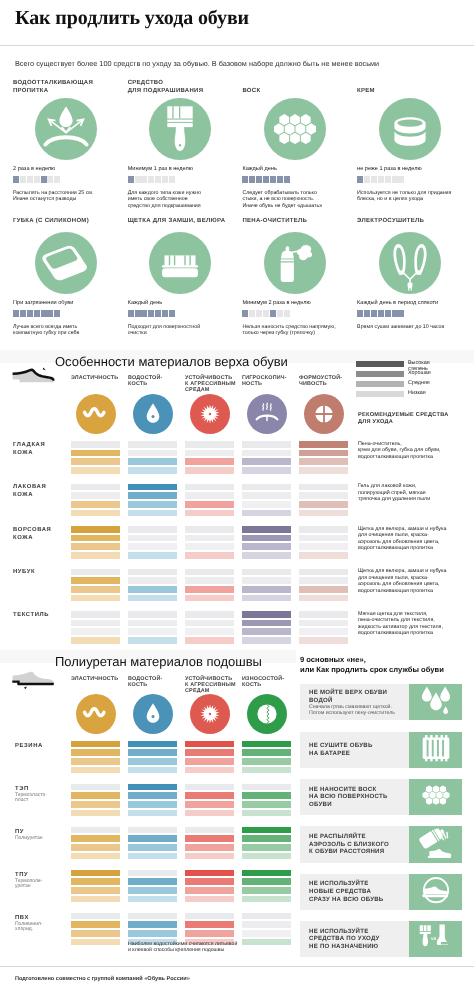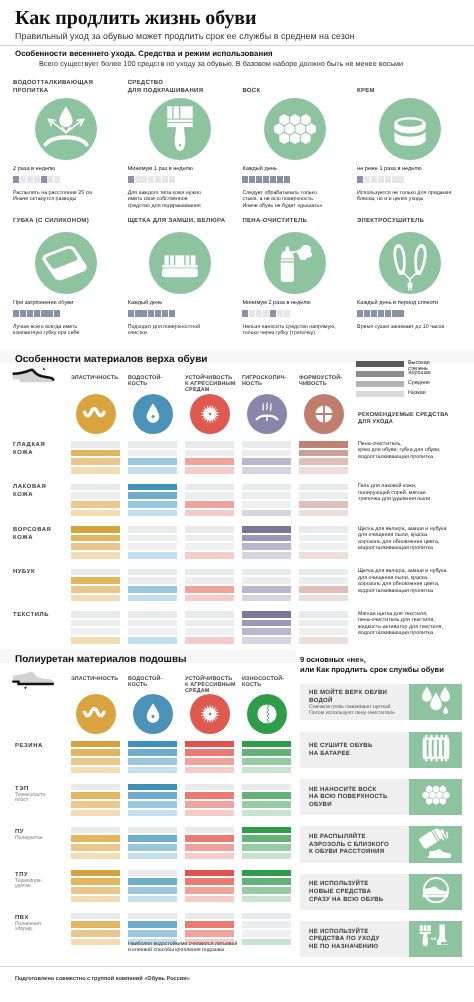--- a/index.html
+++ b/index.html
@@ -7,38 +7,38 @@
        -webkit-font-smoothing:antialiased;text-rendering:geometricPrecision;}
   #page{position:relative;width:474px;height:1002px;overflow:hidden;background:#fff;}
   .abs{position:absolute;}
 
   
   #title{left:15px;top:7px;font-family:"Liberation Serif",serif;font-size:20px;
          font-weight:700;color:#111;letter-spacing:-0.1px;}
   #subtitle{left:15px;top:31px;font-size:8.9px;color:#333;letter-spacing:.05px;}
   #rule1{left:0;top:45px;width:474px;height:1px;background:#d8d8d8;}
   #sec1head{left:15px;top:48.5px;font-size:7.9px;font-weight:700;color:#111;}
-  #sec1sub{left:15px;top:58.5px;font-size:7.3px;color:#333;margin-left:24px;}
+  #sec1sub{left:15px;top:58.5px;font-size:7.3px;color:#333;}
 
   
   .care{position:absolute;width:112px;height:125px;}
   .care .ttl{font-size:6.0px;font-weight:700;color:#3d3d3d;line-height:8.2px;
              letter-spacing:.28px;white-space:pre-line;}
   .care .circ{position:absolute;left:21.5px;width:62px;height:62px;border-radius:50%;
               background:#8ec3a0;}
   .care .circ svg{position:absolute;left:0;top:0;}
   .care .freq{position:absolute;font-size:5.6px;color:#1a1a1a;left:0;}
   .care .bars{position:absolute;left:0;display:flex;gap:0.9px;}
   .care .bars i{display:block;width:6px;height:7.2px;}
   .care .note{position:absolute;left:0;font-size:5.3px;color:#222;line-height:6.4px;
               white-space:pre-line;}
 
   
   .secband{position:absolute;left:0;width:474px;height:13px;background:#f7f7f7;}
-  .sechead{position:absolute;font-size:10px;font-weight:700;color:#111;}
+  .sechead{position:absolute;font-size:13px;font-weight:400;color:#111;margin-left:40px;}
   .colhead{position:absolute;font-size:5.4px;font-weight:700;color:#444;
            line-height:6.4px;letter-spacing:.2px;white-space:pre-line;}
   .colcirc{position:absolute;width:40px;height:40px;border-radius:50%;}
   .rowlab{position:absolute;font-size:5.9px;font-weight:700;color:#3a3a3a;
           letter-spacing:.6px;line-height:8.2px;white-space:pre-line;}
   .rowsub{position:absolute;font-size:5px;color:#777;line-height:5.8px;white-space:pre-line;}
   .cell{position:absolute;width:49px;}
   .cell i{display:block;width:49px;height:6.7px;margin-bottom:2.0px;}
   .rec{position:absolute;left:358px;font-size:5.35px;color:#222;line-height:6.5px;
        white-space:pre-line;}
@@ -60,24 +60,22 @@
             white-space:pre-line;}
   .dont .dbox{position:absolute;right:0;top:0;width:53px;height:36.4px;background:#8ec3a0;overflow:hidden;}
   #footrule{position:absolute;left:0;top:966px;width:474px;height:1px;background:#d8d8d8;}
   #foot{position:absolute;left:15px;top:976px;font-size:5.6px;font-weight:700;color:#333;}
 </style>
 </head>
 <body>
 
 <div id="page">
 
-  <div class="abs" id="title">Как продлить жизнь обуви</div>
-  <div class="abs" id="subtitle">Правильный уход за обувью может продлить срок ее службы в среднем на сезон</div>
+  <div class="abs" id="title">Как продлить ухода обуви</div>
   <div class="abs" id="rule1"></div>
-  <div class="abs" id="sec1head">Особенности весеннего ухода. Средства и режим использования</div>
   <div class="abs" id="sec1sub">Всего существует более 100 средств по уходу за обувью. В базовом наборе должно быть не менее восьми</div>
 
   <div id="care-grid">
       <div class="care" style="left: 13px; top: 74.5px;">
         <div class="ttl" style="position:absolute;left:0;bottom:104px;width:112px">ВОДООТТАЛКИВАЮЩАЯ
 ПРОПИТКА</div>
         <div class="circ" style="top:23.5px">
           <svg width="62" height="62" viewBox="0 0 62 62">
    <path fill="#fff" d="M31 8.2c-1.9 3.3-6.6 10.2-6.6 14.3 0 3.9 3 6.6 6.6 6.6s6.6-2.7 6.6-6.6c0-4.1-4.7-11-6.6-14.3z"></path>
    <path fill="none" stroke="#fff" stroke-width="1.7" d="M26.8 29.0 L31 34.6 L35.2 29.0"></path>

